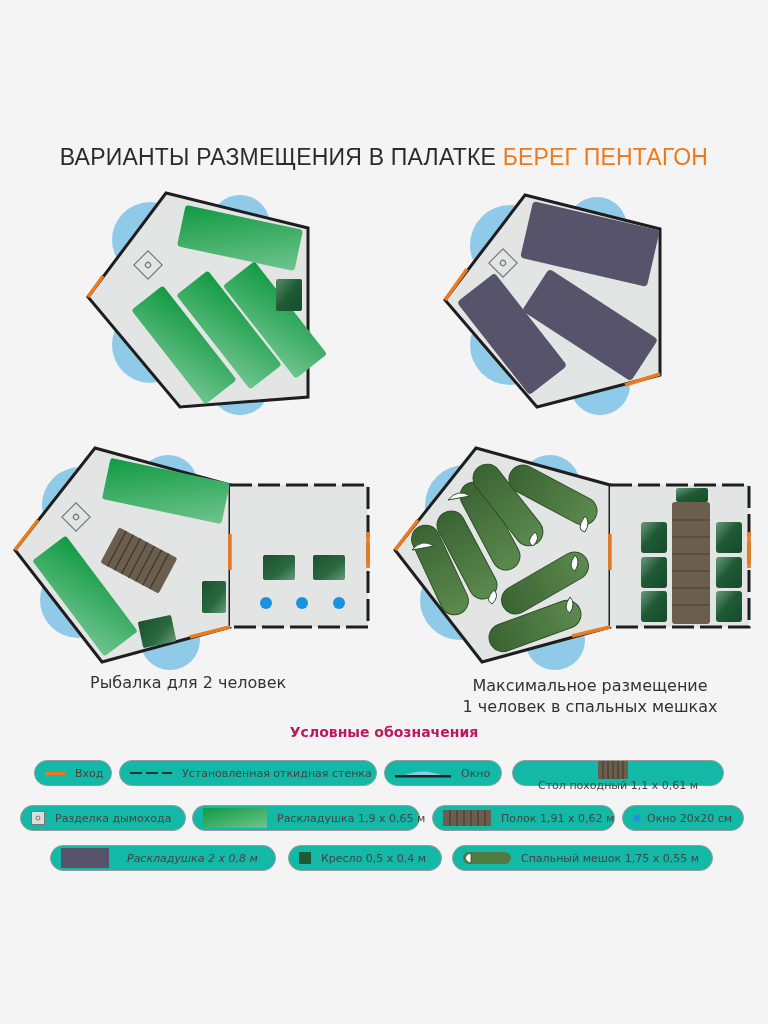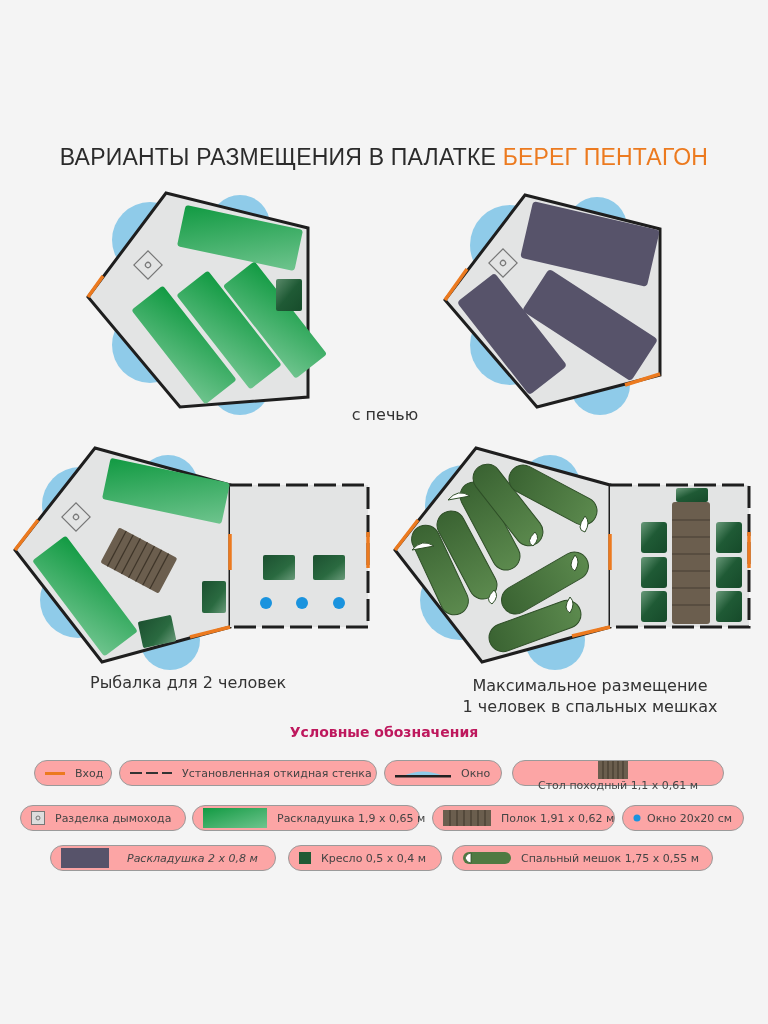--- a/index.html
+++ b/index.html
@@ -2,21 +2,21 @@
 <html><head>
 <meta charset="utf-8">
 <style>
   html, body { margin:0; padding:0; }
   body { width:768px; height:1024px; background:#f4f4f4; position:relative; overflow:hidden; font-family:"DejaVu Sans", "Liberation Sans", sans-serif; color:#333; }
   .title { position:absolute; left:0; width:768px; top:144px; text-align:center; font-family:"Liberation Sans", sans-serif; font-size:23px; letter-spacing:0.2px; color:#2b2b2b; }
   .title .accent { color:#ec7a1f; }
   .plan { position:absolute; }
   .caption { position:absolute; text-align:center; font-size:16px; color:#333; line-height:21px; }
   .legend-title { position:absolute; left:0; width:768px; top:724px; text-align:center; font-weight:bold; font-size:14px; color:#be185d; }
-  .pill { position:absolute; height:26px; border:1.2px solid #9a9a9a; border-radius:13px; display:flex; align-items:center; padding:0 10px; box-sizing:border-box; font-size:11px; color:#444; white-space:nowrap; background:#fca5a5; }
+  .pill { position:absolute; height:26px; border:1.2px solid #9a9a9a; border-radius:13px; display:flex; align-items:center; padding:0 10px; box-sizing:border-box; font-size:11px; color:#444; white-space:nowrap; background:#14b8a6; }
   .pill .sw { flex:none; margin-right:10px; }
 </style>
 </head>
 <body>
 
 <div class="title"><span>ВАРИАНТЫ РАЗМЕЩЕНИЯ В ПАЛАТКЕ </span><span class="accent">БЕРЕГ ПЕНТАГОН</span></div>
 
 <svg class="plan" style="left:70px;top:185px" width="260" height="230" viewBox="0 0 260 230">
   <defs>
     <linearGradient id="gG" x1="0" y1="0" x2="1" y2="1">
@@ -57,21 +57,20 @@
   <rect x="100" y="30" width="130" height="58" rx="4" fill="#57536a" transform="rotate(13 165 59)"></rect>
   <rect x="28" y="125" width="118" height="48" rx="4" fill="#57536a" transform="rotate(52 87 149)"></rect>
   <rect x="100" y="115" width="130" height="50" rx="4" fill="#57536a" transform="rotate(33 165 140)"></rect>
   <g transform="rotate(45 78 78)">
       <rect x="68" y="68" width="20" height="20" fill="none" stroke="#777" stroke-width="1.2"></rect>
       <circle cx="78" cy="78" r="2.6" fill="none" stroke="#777" stroke-width="1.2"></circle>
     </g>
 </svg>
 
 <div class="caption" style="left:240px;top:404px;width:290px;">
-    <div>с печью</div>
   </div>
 
 <svg class="plan" style="left:10px;top:440px" width="370" height="230" viewBox="0 0 370 230">
   <defs>
     <linearGradient id="gG2" x1="0" y1="0" x2="1" y2="1">
         <stop offset="0" stop-color="#119a42"></stop>
         <stop offset="1" stop-color="#6fc48e"></stop>
       </linearGradient>
     <linearGradient id="gC2" x1="0" y1="0" x2="1" y2="1">
         <stop offset="0" stop-color="#1c5030"></stop>

